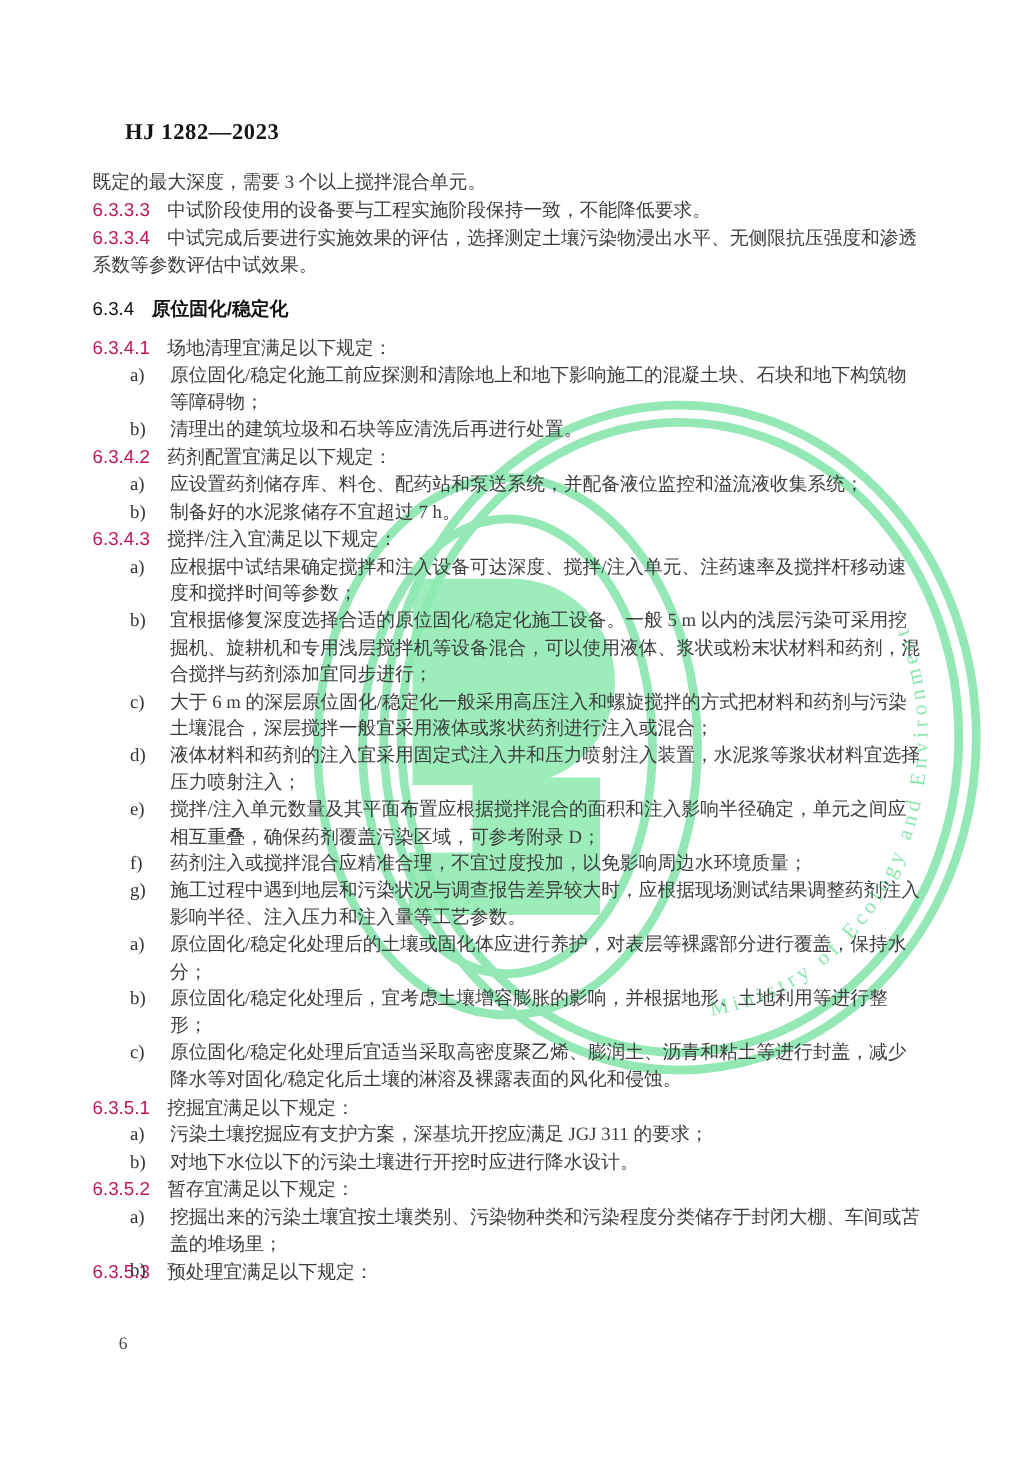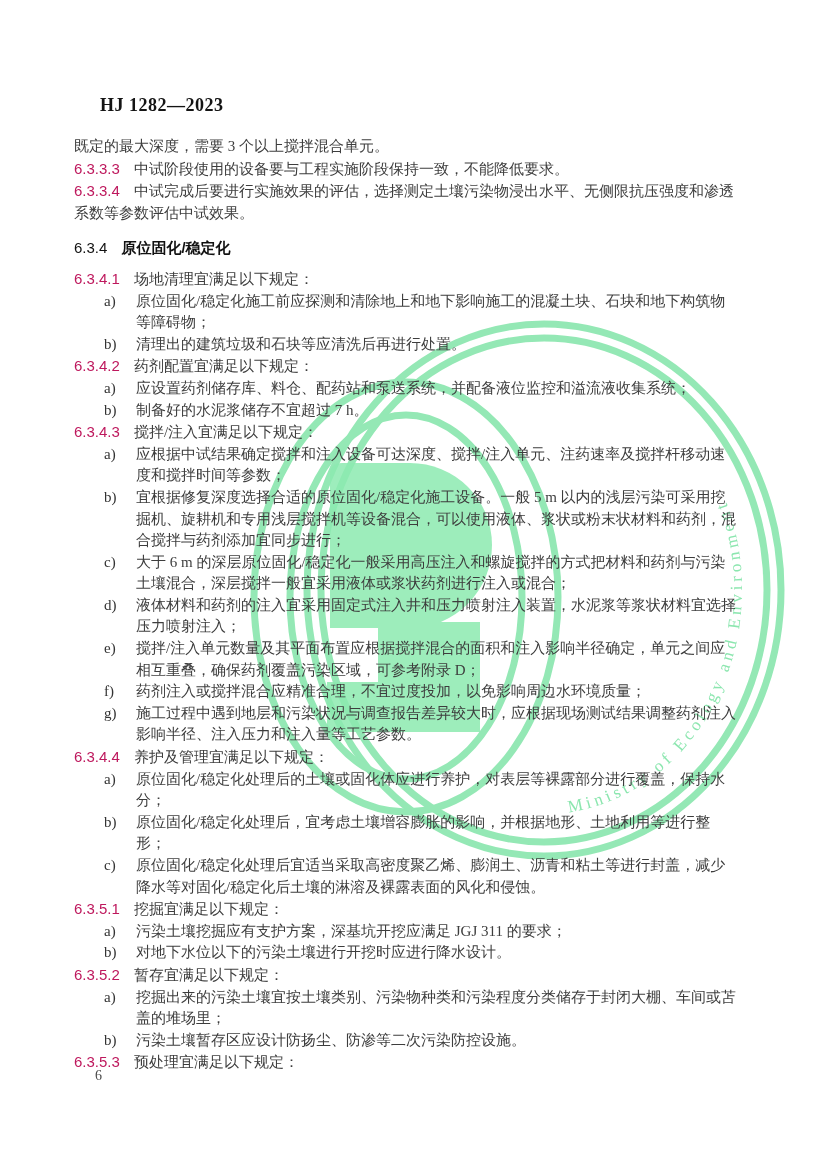--- a/index.html
+++ b/index.html
@@ -78,27 +78,26 @@
       <p class="item"><span class="label">a)</span><span class="txt">应设置药剂储存库、料仓、配药站和泵送系统，并配备液位监控和溢流液收集系统；</span></p>
       <p class="item"><span class="label">b)</span><span class="txt">制备好的水泥浆储存不宜超过 7 h。</span></p>
       <p class="clause"><span class="num">6.3.4.3</span><span class="txt">搅拌/注入宜满足以下规定：</span></p>
       <p class="item"><span class="label">a)</span><span class="txt">应根据中试结果确定搅拌和注入设备可达深度、搅拌/注入单元、注药速率及搅拌杆移动速度和搅拌时间等参数；</span></p>
       <p class="item"><span class="label">b)</span><span class="txt">宜根据修复深度选择合适的原位固化/稳定化施工设备。一般 5 m 以内的浅层污染可采用挖掘机、旋耕机和专用浅层搅拌机等设备混合，可以使用液体、浆状或粉末状材料和药剂，混合搅拌与药剂添加宜同步进行；</span></p>
       <p class="item"><span class="label">c)</span><span class="txt">大于 6 m 的深层原位固化/稳定化一般采用高压注入和螺旋搅拌的方式把材料和药剂与污染土壤混合，深层搅拌一般宜采用液体或浆状药剂进行注入或混合；</span></p>
       <p class="item"><span class="label">d)</span><span class="txt">液体材料和药剂的注入宜采用固定式注入井和压力喷射注入装置，水泥浆等浆状材料宜选择压力喷射注入；</span></p>
       <p class="item"><span class="label">e)</span><span class="txt">搅拌/注入单元数量及其平面布置应根据搅拌混合的面积和注入影响半径确定，单元之间应相互重叠，确保药剂覆盖污染区域，可参考附录 D；</span></p>
       <p class="item"><span class="label">f)</span><span class="txt">药剂注入或搅拌混合应精准合理，不宜过度投加，以免影响周边水环境质量；</span></p>
       <p class="item"><span class="label">g)</span><span class="txt">施工过程中遇到地层和污染状况与调查报告差异较大时，应根据现场测试结果调整药剂注入影响半径、注入压力和注入量等工艺参数。</span></p>
-      <p class="clause"><span class="num">6.3.4.4</span><span class="txt">养护及管理宜满足以下规定：</span></p>
       <p class="item"><span class="label">a)</span><span class="txt">原位固化/稳定化处理后的土壤或固化体应进行养护，对表层等裸露部分进行覆盖，保持水分；</span></p>
       <p class="item"><span class="label">b)</span><span class="txt">原位固化/稳定化处理后，宜考虑土壤增容膨胀的影响，并根据地形、土地利用等进行整形；</span></p>
       <p class="item"><span class="label">c)</span><span class="txt">原位固化/稳定化处理后宜适当采取高密度聚乙烯、膨润土、沥青和粘土等进行封盖，减少降水等对固化/稳定化后土壤的淋溶及裸露表面的风化和侵蚀。</span></p>
       <p class="clause"><span class="num">6.3.5.1</span><span class="txt">挖掘宜满足以下规定：</span></p>
       <p class="item"><span class="label">a)</span><span class="txt">污染土壤挖掘应有支护方案，深基坑开挖应满足 JGJ 311 的要求；</span></p>
       <p class="item"><span class="label">b)</span><span class="txt">对地下水位以下的污染土壤进行开挖时应进行降水设计。</span></p>
       <p class="clause"><span class="num">6.3.5.2</span><span class="txt">暂存宜满足以下规定：</span></p>
       <p class="item"><span class="label">a)</span><span class="txt">挖掘出来的污染土壤宜按土壤类别、污染物种类和污染程度分类储存于封闭大棚、车间或苫盖的堆场里；</span></p>
-      <p class="item"><span class="label">b)</span><span class="txt">污染土壤暂存区应设计防扬尘、防渗等二次污染防控设施。</span></p>
+      <p class="item"><span class="label">b)</span></p>
       <p class="clause"><span class="num">6.3.5.3</span><span class="txt">预处理宜满足以下规定：</span></p>
     </main>
 
   <div class="pagenum">6</div>
 </div>
 
 </body></html>

